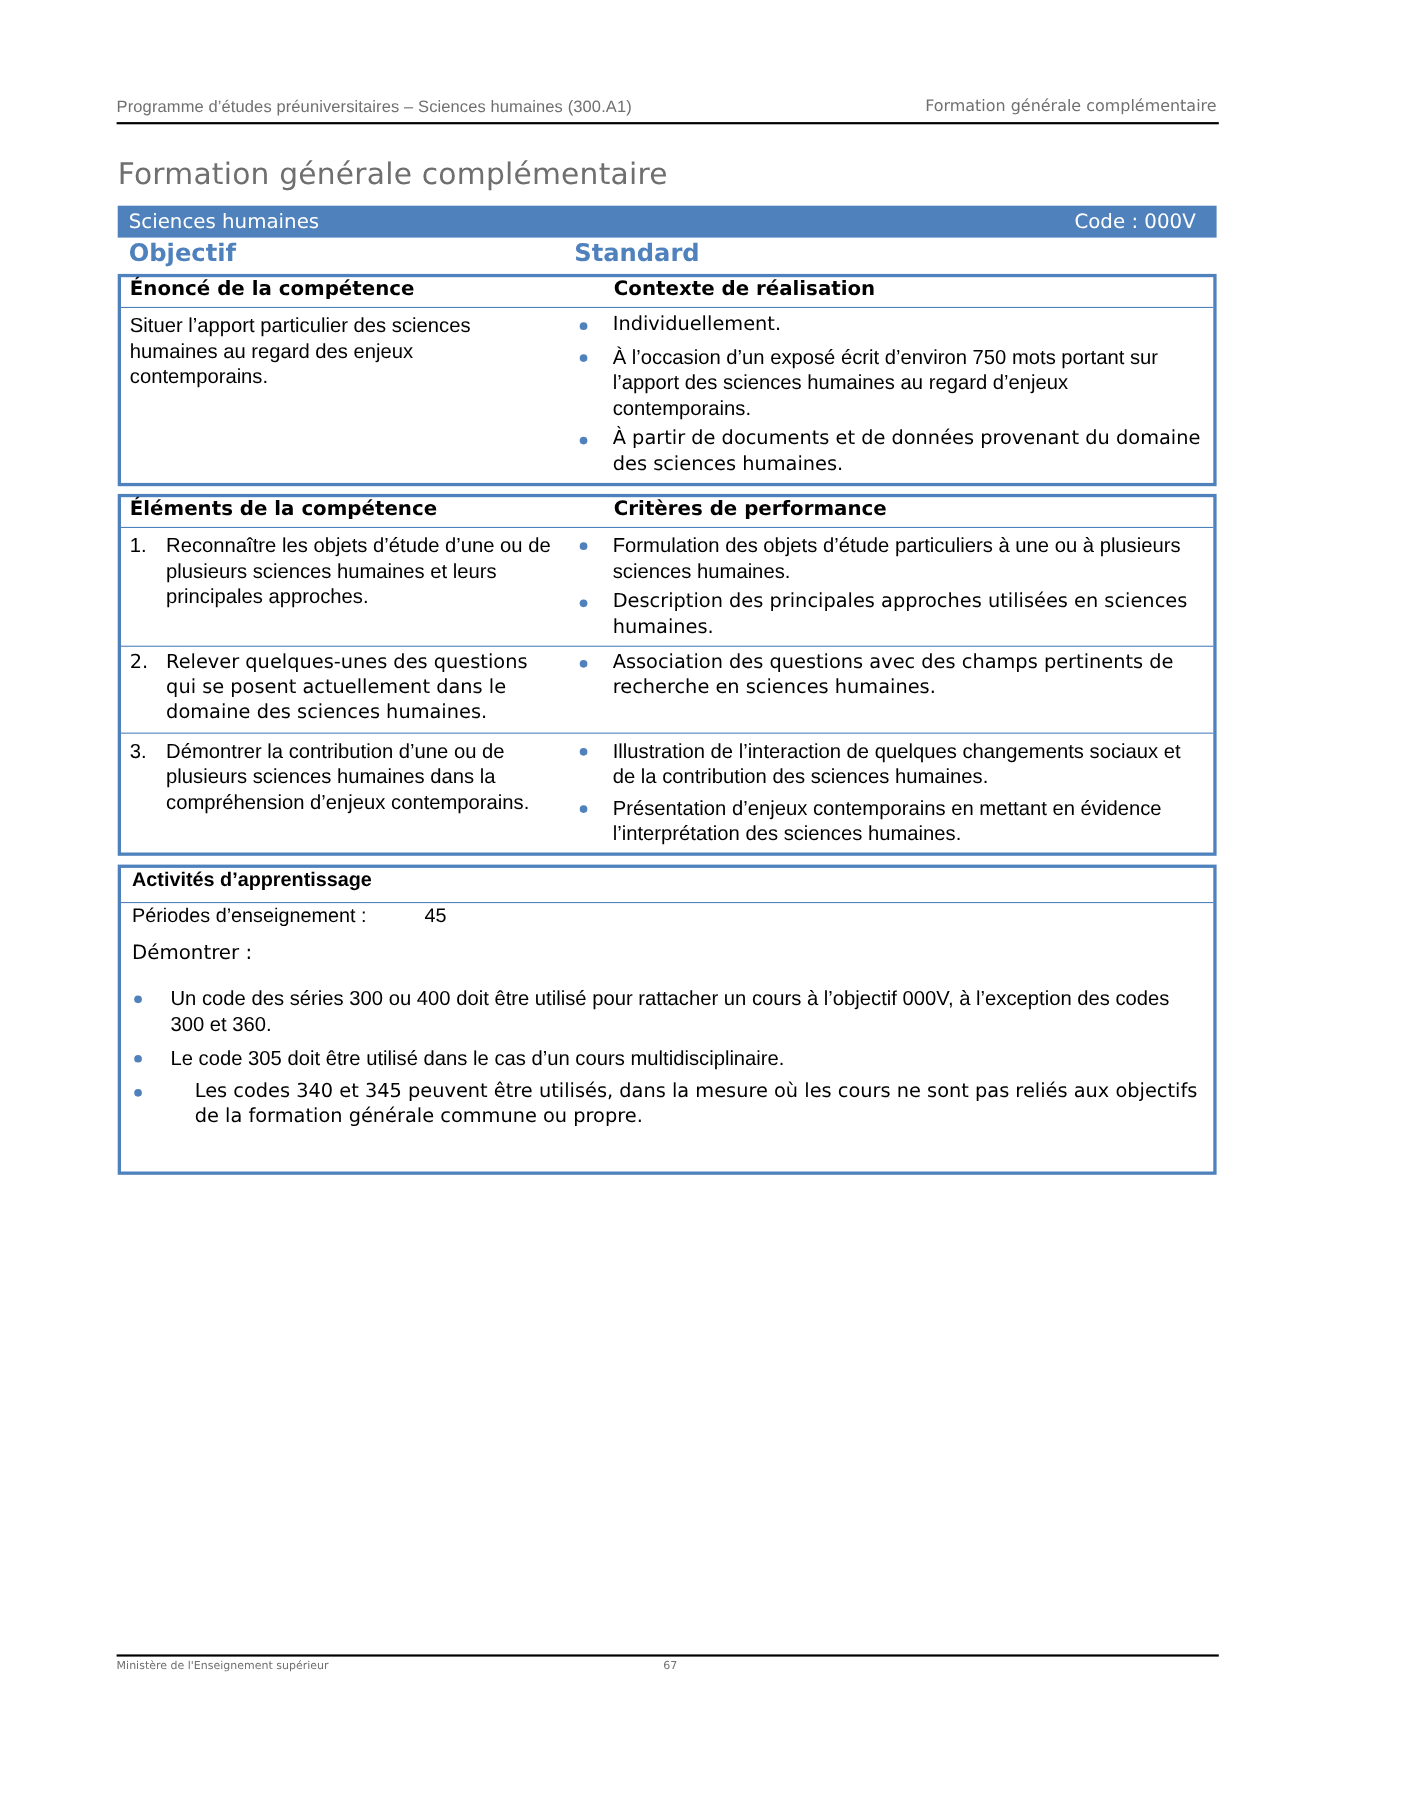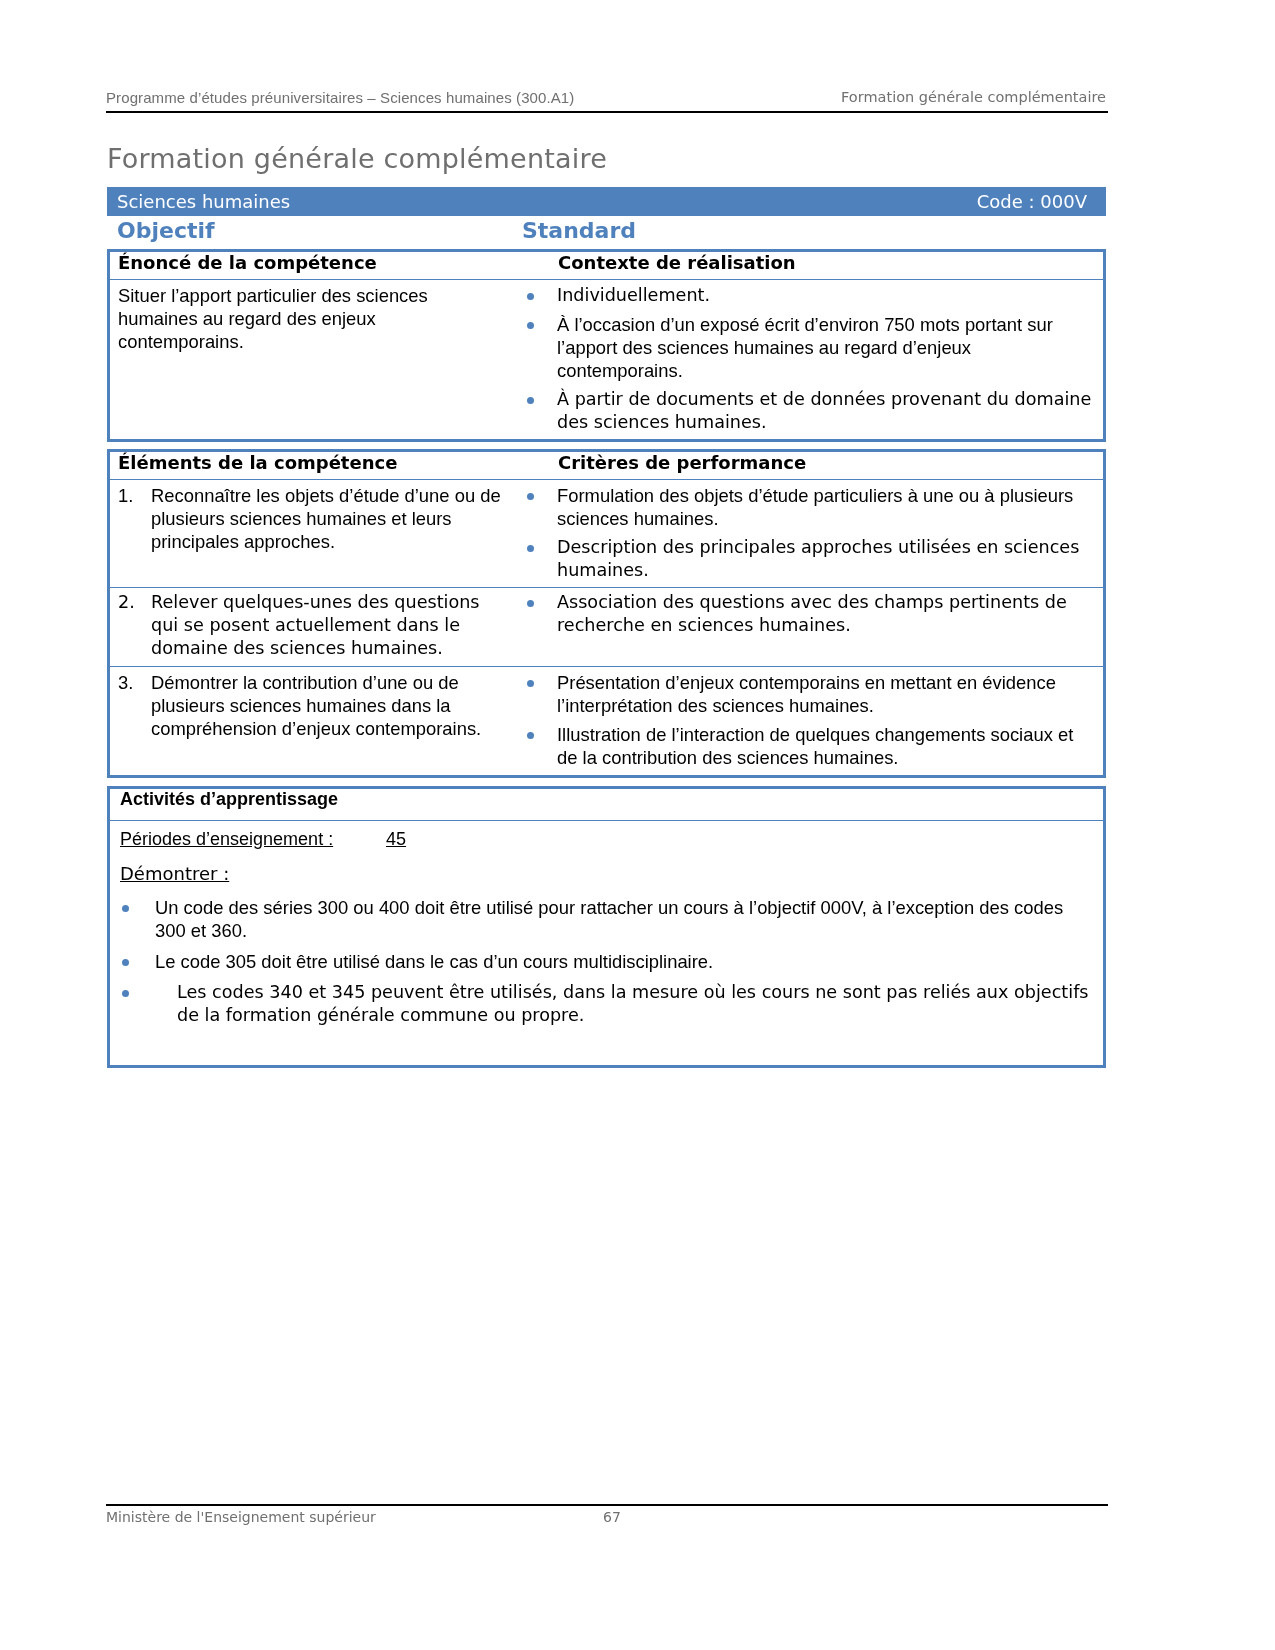--- a/index.html
+++ b/index.html
@@ -51,27 +51,27 @@
     ul.bullets li { position: relative; padding-left: 35px; margin-bottom: 6px; }
     ul.bullets li .dot {
       position: absolute; left: 5px; top: 9px; width: 7px; height: 7px; border-radius: 50%;
       background: #4f81bd;
     }
 
     ol.num { list-style: none; }
     ol.num li { position: relative; padding-left: 33px; }
     ol.num li .n { position: absolute; left: 0; top: 0; }
 
-    .act-row { display: flex; font-size: 18px; height: 34px; align-items: center; padding-left: 10px; text-decoration: underline; }
+    .act-row { display: flex; font-size: 18px; height: 34px; padding-left: 10px; }
     .act-row .lbl { width: 266px; }
 
     .page-footer {
       position: absolute; left: 106px; top: 1504px; width: 1002px;
       border-top: 2px solid #000; padding-top: 3px;
-      font-size: 14px; color: #707070;
+      font-size: 10px; color: #707070;
     }
     .page-footer .num { position: absolute; left: 497px; top: 3px; text-align: center; }
   </style>
 </head>
 <body>
 
 <div class="page-header">
   <span class="left">Programme d’études préuniversitaires – Sciences humaines (300.A1)</span>
   <span class="right">Formation générale complémentaire</span>
 </div>
@@ -136,22 +136,22 @@
     </div>
   </div>
   <div class="row sep body-text" style="padding-top:4px;">
     <div class="cell-l sans" style="padding-right:0;">
       <ol class="num">
           <li><span class="n">3.</span><span>Démontrer la contribution d’une ou de plusieurs sciences humaines dans la compréhension d’enjeux contemporains.</span></li>
         </ol>
     </div>
     <div class="cell-r">
       <ul class="bullets">
+        <li class="sans"><span class="dot"></span><span>Illustration de l’interaction de quelques changements sociaux et de la contribution des sciences humaines.</span></li>
         <li class="sans"><span class="dot"></span><span>Présentation d’enjeux contemporains en mettant en évidence l’interprétation des sciences humaines.</span></li>
-        <li class="sans"><span class="dot"></span><span>Illustration de l’interaction de quelques changements sociaux et de la contribution des sciences humaines.</span></li>
       </ul>
     </div>
   </div>
 </div>
 
 <div class="box" style="top:786px; height:282px;">
   <div class="row head sans" style="height:32px; padding-left:10px; font-size:18px;">Activités d’apprentissage</div>
   <div class="act-row sans" style="margin-top:1px;">
     <span class="lbl">Périodes d’enseignement :</span>
     <span>45</span>

